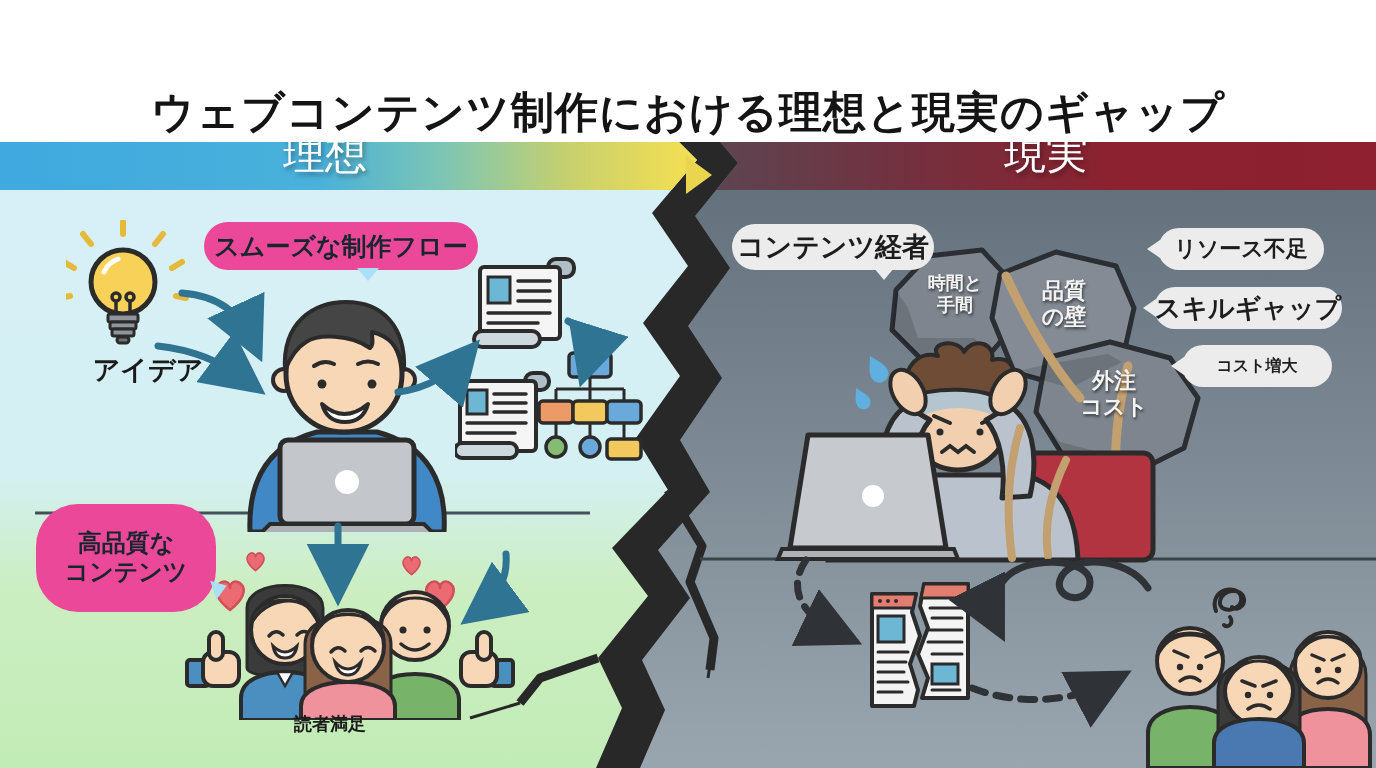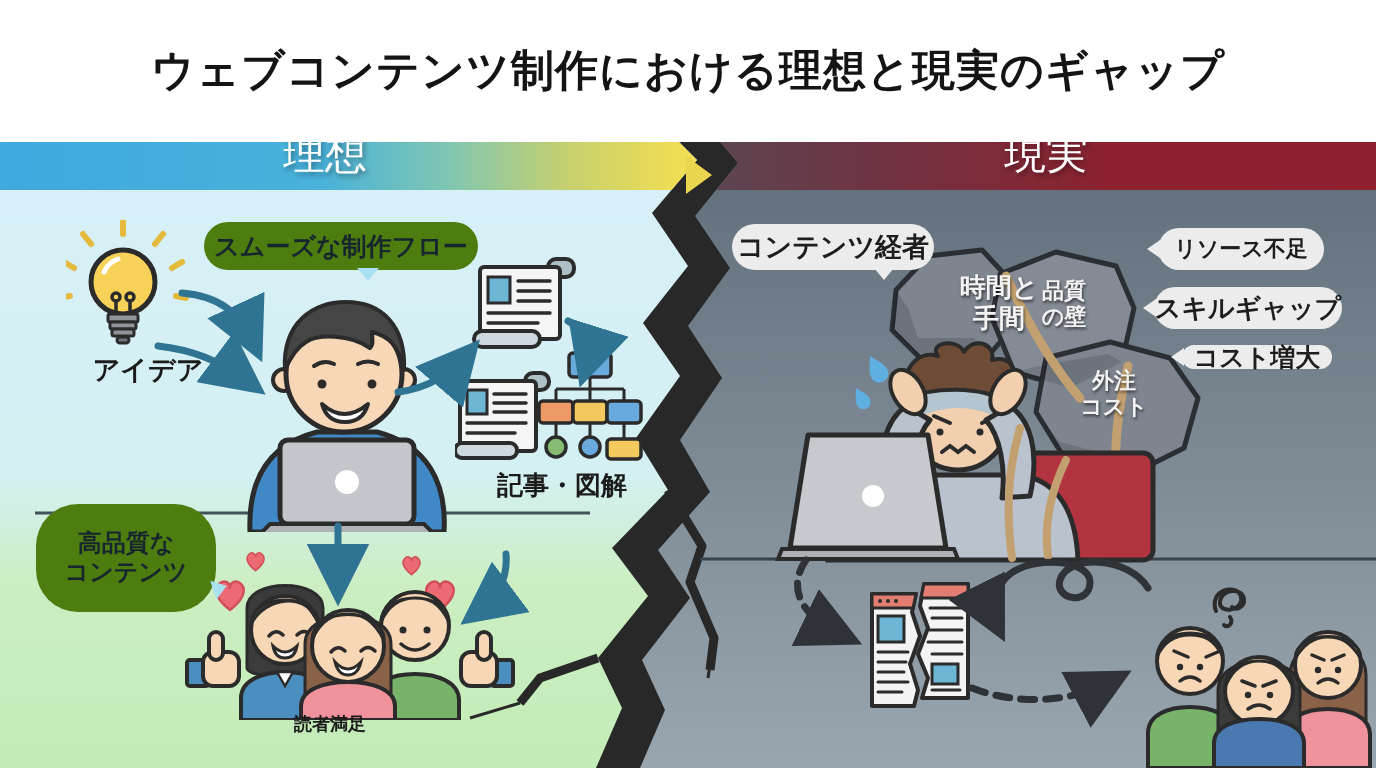--- a/index.html
+++ b/index.html
@@ -1,32 +1,32 @@
 <!DOCTYPE html>
 <html><head>
 <meta charset="utf-8">
 <style>
   html,body{margin:0;padding:0;background:#ffffff}
   #canvas{position:relative;width:1376px;height:768px;overflow:hidden;background:#fff;
           font-family:"DejaVu Sans","Liberation Sans",sans-serif}
   .abs{position:absolute}
   #title-bar{top:0;left:0;width:1376px;height:142px;background:#fff;display:flex;
-             align-items:center;justify-content:center;z-index:5}
+             align-items:flex-end;justify-content:center;z-index:5}
   #page-title{font-size:43px;font-weight:900;color:#141414;letter-spacing:1px}
   .layer{position:absolute;left:0;top:118px;z-index:0}
   .art{position:absolute;z-index:1}
   #arrows{z-index:2}
   .hdr{top:118px;height:72px;display:flex;align-items:center;justify-content:center;
        font-size:42px;font-weight:400;color:#ffffff;z-index:3;
        text-shadow:2px 3px 5px rgba(0,0,0,.38)}
   #hdr-ideal{left:0;width:650px}
   #hdr-reality{left:716px;width:660px}
   .label{font-weight:800;color:#1b1b1b;text-align:center;z-index:4}
   .bubble{display:flex;align-items:center;justify-content:center;font-weight:800;
-          color:#17262e;background:#4d7c0f;border-radius:30px;z-index:4;text-align:center}
+          color:#17262e;background:#ec4899;border-radius:30px;z-index:4;text-align:center}
   .bubble.gray{background:#ececec;color:#1d1d1d}
   .ml{white-space:pre-line;line-height:1.22}
   .tail-down::after{content:"";position:absolute;bottom:-11px;left:56%;width:0;height:0;
         border:11px solid transparent;border-bottom:0;border-top:13px solid #aae1f2}
   .tail-down-gray::after{content:"";position:absolute;bottom:-10px;right:20%;width:0;height:0;
         border:10px solid transparent;border-bottom:0;border-top:12px solid #ececec}
   .tail-right::after{content:"";position:absolute;right:-11px;bottom:14px;width:0;height:0;
         border:10px solid transparent;border-right:0;border-left:14px solid #aae1f2;
         transform:rotate(-18deg)}
   .tail-left::after{content:"";position:absolute;left:-11px;top:50%;transform:translateY(-50%);
@@ -369,29 +369,28 @@
     </g>
     <g stroke="#2f3236" stroke-width="7" fill="none" stroke-linecap="round">
       <path d="M806,442 C788,468 798,496 840,516" stroke-dasharray="14 11" marker-end="url(#ahd)"></path>
       <path d="M972,570 C1018,588 1072,584 1110,564" stroke-dasharray="14 11" marker-end="url(#ahd)"></path>
     </g>
     <path d="M1148,470 C1128,438 1068,436 1060,462 C1054,482 1090,488 1090,464 C1090,440 1024,436 1004,462 C992,476 988,490 994,502" fill="none" stroke="#2f3236" stroke-width="7" stroke-linecap="round" marker-end="url(#ahd)"></path>
   </svg>
 
   <div class="abs bubble tail-down" style="left:204px;top:222px;width:274px;height:48px;font-size:25px">スムーズな制作フロー</div>
   <div class="abs label" style="left:68px;top:352px;width:160px;font-size:27px">アイデア</div>
-  <div class="abs label" style="left:472px;top:468px;width:180px;font-size:26px">記事・図解</div>
   <div class="abs bubble ml tail-right" style="left:36px;top:504px;width:180px;height:108px;font-size:24px;border-radius:42px">高品質な
 コンテンツ</div>
   <div class="abs label" style="left:240px;top:712px;width:180px;font-size:18px">読者満足</div>
 
   <div class="abs bubble gray tail-down-gray" style="left:732px;top:224px;width:202px;height:46px;font-size:27px">コンテンツ経者</div>
-  <div class="abs rock-label" style="left:944px;top:272px;width:110px;font-size:26px">時間と
+  <div class="abs rock-label" style="left:900px;top:272px;width:110px;font-size:18px">時間と
 手間</div>
   <div class="abs rock-label" style="left:1012px;top:278px;width:104px;font-size:22px">品質
 の壁</div>
   <div class="abs rock-label" style="left:1052px;top:368px;width:124px;font-size:22px">外注
 コスト</div>
   <div class="abs bubble gray tail-left" style="left:1158px;top:228px;width:166px;height:42px;font-size:22px">リソース不足</div>
   <div class="abs bubble gray tail-left" style="left:1154px;top:287px;width:188px;height:42px;font-size:26px">スキルギャップ</div>
-  <div class="abs bubble gray tail-left" style="left:1182px;top:345px;width:150px;height:24px;font-size:25px">コスト増大</div>
+  <div class="abs bubble gray tail-left" style="left:1182px;top:345px;width:150px;height:42px;font-size:16px">コスト増大</div>
 
 </div>
 
 </body></html>

